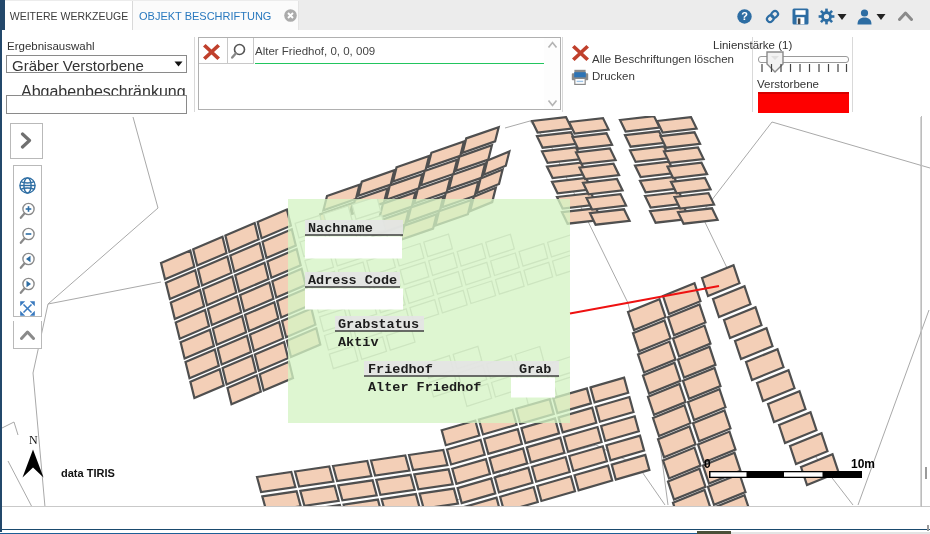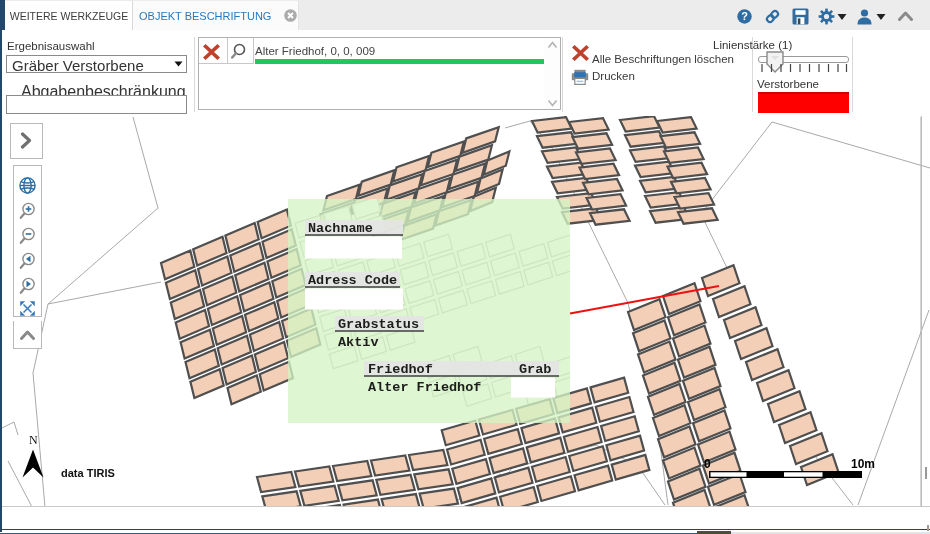--- a/index.html
+++ b/index.html
@@ -98,21 +98,21 @@
 <svg class="abs" style="left:203px;top:44px" width="17" height="16" viewBox="0 0 17 16">
     <path d="M2.6 0 L8.5 5.4 L14.4 0 L17 2.4 L11 8 L17 13.6 L14.4 16 L8.5 10.6 L2.6 16 L0 13.6 L6 8 L0 2.4 Z" fill="#c0402c"></path>
   </svg>
 
 <div class="abs" style="left:228px;top:38px;width:26px;height:26px;border-right:1px solid #c8c8c8;border-bottom:1px solid #c8c8c8;box-sizing:border-box"></div>
 <svg class="abs" style="left:230px;top:42px" width="18" height="18" viewBox="0 0 18 18">
     <circle cx="9.5" cy="7.5" r="5" fill="none" stroke="#555" stroke-width="1.6"></circle>
     <line x1="5.7" y1="11.5" x2="2.2" y2="15.5" stroke="#888" stroke-width="2.4" stroke-linecap="round"></line>
   </svg>
 
-<div class="abs" style="left:255px;top:38px;width:289px;height:26px;line-height:26px;border-bottom:5px solid #22c55e;font-size:11.5px;color:#444;box-sizing:border-box">Alter Friedhof, 0, 0, 009</div>
+<div class="abs" style="left:255px;top:38px;width:289px;height:26px;line-height:26px;border-bottom:1px solid #22c55e;font-size:11.5px;color:#444;box-sizing:border-box">Alter Friedhof, 0, 0, 009</div>
 
 <div class="abs" style="left:544px;top:38px;width:16px;height:71px;background:#fdfdfd"></div>
 <svg class="abs" style="left:547px;top:41px" width="11" height="8" viewBox="0 0 11 8">
     <path d="M1.5 6.5 L5.5 1.5 L9.5 6.5" fill="none" stroke="#b4b4b4" stroke-width="1.7"></path>
   </svg>
 <svg class="abs" style="left:547px;top:99px" width="11" height="8" viewBox="0 0 11 8">
     <path d="M1.5 1.5 L5.5 6.5 L9.5 1.5" fill="none" stroke="#b4b4b4" stroke-width="1.7"></path>
   </svg>
 
 <svg class="abs" style="left:572px;top:45px" width="17" height="16" viewBox="0 0 17 16">

